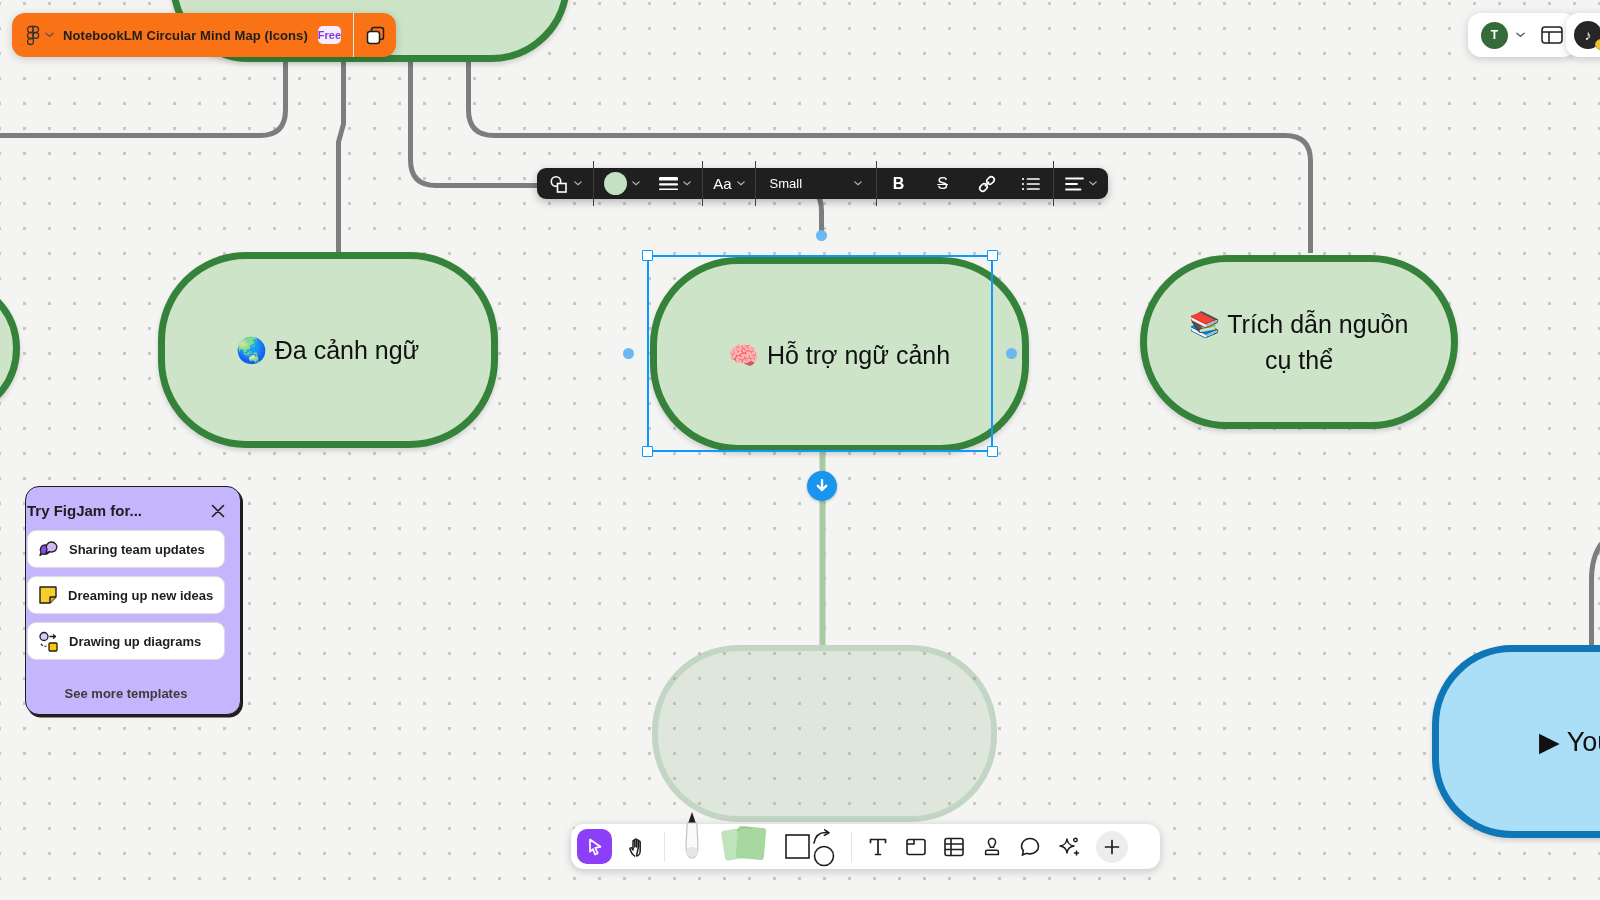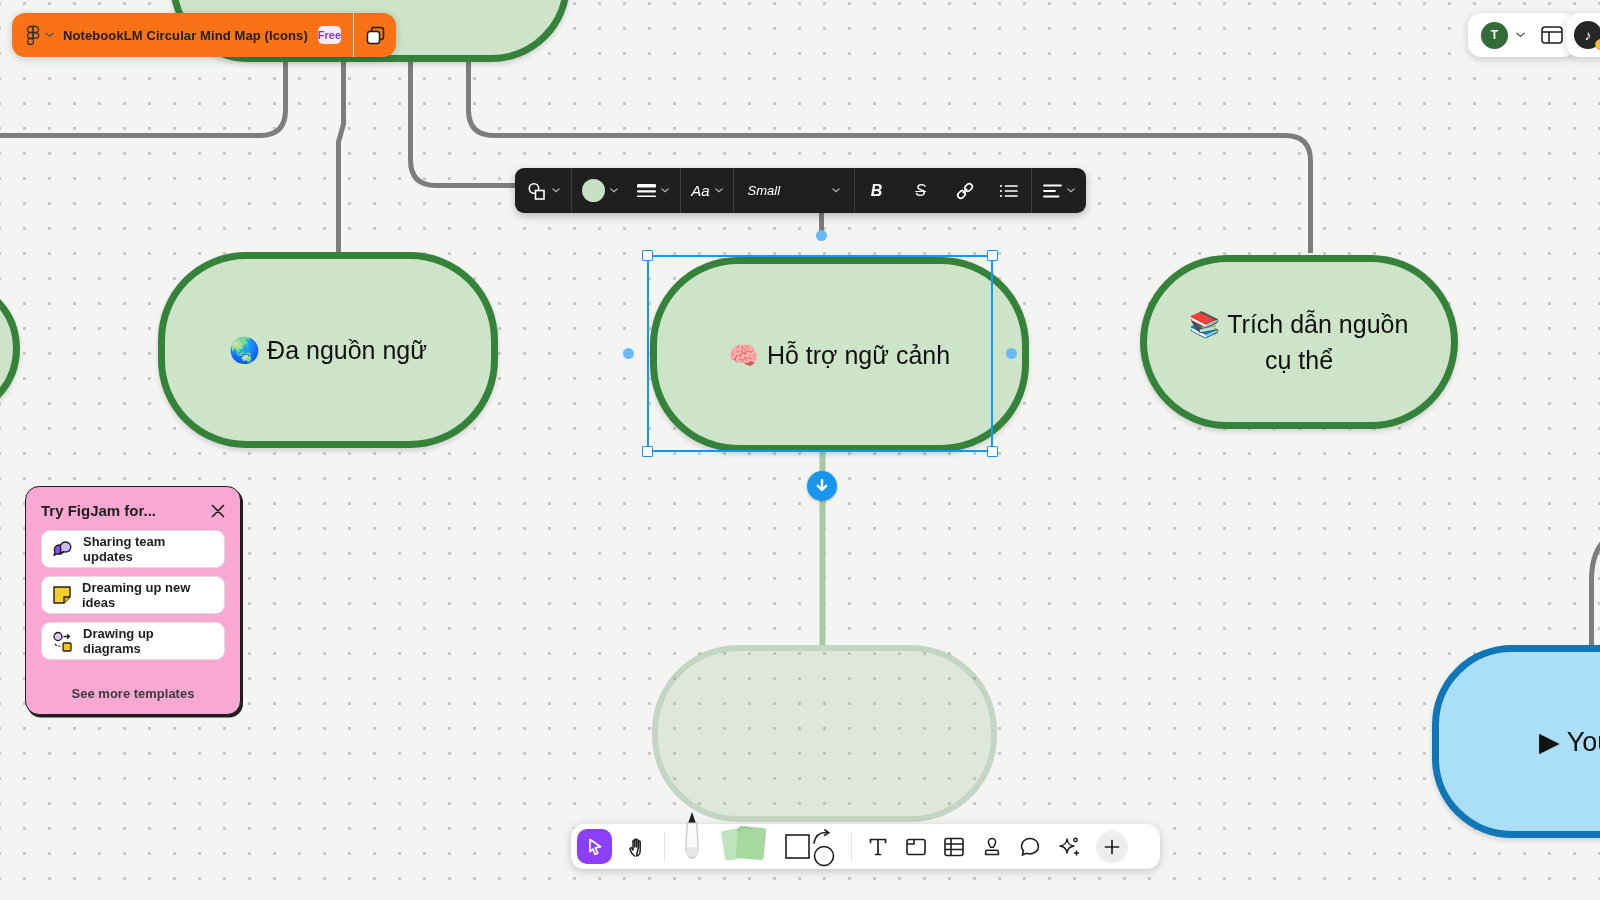--- a/index.html
+++ b/index.html
@@ -100,41 +100,40 @@
     width:28px; height:28px; border-radius:50%; background:#262626; position:relative;
     color:#fff; font-size:14px; display:flex; align-items:center; justify-content:center;
   }
   #music-badge {
     position:absolute; right:-4px; bottom:-1px; width:11px; height:11px; border-radius:50%;
     background:#f2c12e; border:1px solid #caa21c;
   }
 
   
   #format-toolbar {
-    position:absolute; z-index:5; left:515px; top:168px; width:571px; height:45px;
+    position:absolute; z-index:5; left:537px; top:168px; width:571px; height:31px;
     background:var(--toolbar-dark,#1f1f1f); border-radius:9px;
     display:flex; align-items:center; box-shadow:0 3px 8px rgba(0,0,0,.25);
     color:#fff;
-    font-style:italic;
   }
   .ft-seg { display:flex; align-items:center; justify-content:center; height:100%; gap:5px; }
   .ft-divider { width:1px; height:45px; background:#3d3d3d; }
   .ft-label { font-size:15px; color:#fff; }
   #fill-swatch { width:23px; height:23px; border-radius:50%; background:var(--swatch-green,#c4e1c1); }
   #bold-label { font-size:16px; font-weight:700; }
   #strike-label { font-size:16px; text-decoration:line-through; }
   #size-dropdown { width:121px; justify-content:space-between; padding:0 14px; }
   #size-dropdown .ft-label { font-size:13px; }
 
   
   #help-panel {
     position:absolute; z-index:7; left:25px; top:486px; width:216px;
-    background:#f9a8d4; border:1.6px solid #1e1e1e; border-radius:14px;
+    background:#c4b5fd; border:1.6px solid #1e1e1e; border-radius:14px;
     box-shadow:2px 2.5px 0 #1e1e1e;
-    padding:15px 15px 13px 15px;
+    padding:15px 15px 13px 1px;
   }
   #help-panel .panel-head { display:flex; align-items:center; justify-content:space-between; margin-bottom:11px; }
   #help-panel .panel-title { font-size:15px; font-weight:700; }
   .panel-item {
     display:flex; align-items:center; gap:10px; height:38px;
     border:1.3px solid #dcdcdc; border-radius:9px; padding:0 10px; margin-top:8px;
     background:#fff;
   }
   .panel-item .pi-label { font-size:13px; font-weight:700; }
   #see-more { margin-top:26px; text-align:center; font-size:13px; color:#3c3c3c;font-weight:bold; }
@@ -169,21 +168,21 @@
     <path d="M 468.5 58 V 110 Q 468.5 135.5 494 135.5 L 1285 135.5 Q 1310.5 135.5 1310.5 161 V 253"></path>
     <path d="M 1607 538 Q 1591.5 551 1591.5 580 V 645"></path>
   </g>
   <path d="M 822.5 450 V 645" fill="none" stroke="#a9c9a4" stroke-width="6"></path>
 </svg>
 
 <div class="gnode" id="node-top"></div>
 <div class="gnode" id="node-sliver"></div>
 
 <div class="gnode" id="node-left">
-  <span>🌏 Đa nguồn ngữ</span>
+  <span>🌏 Đa cảnh ngữ</span>
 </div>
 
 <div class="gnode" id="node-center">
   <span>🧠 Hỗ trợ ngữ cảnh</span>
 </div>
 
 <div class="gnode" id="node-right">
   <span>📚 Trích dẫn nguồn cụ thể</span>
 </div>
 

